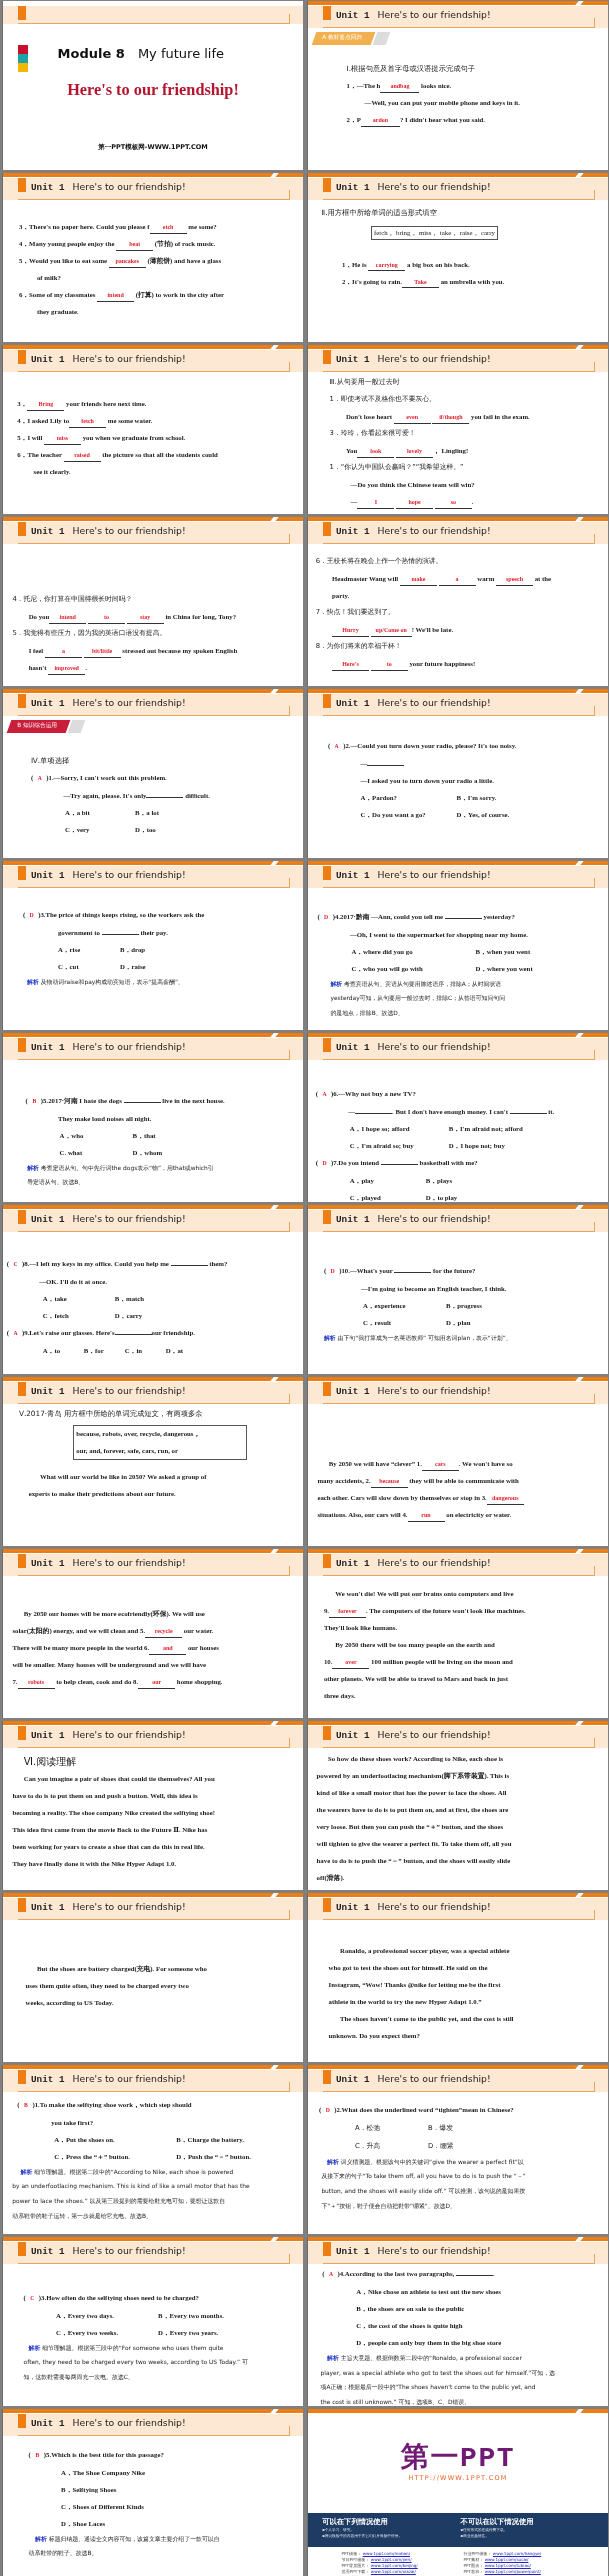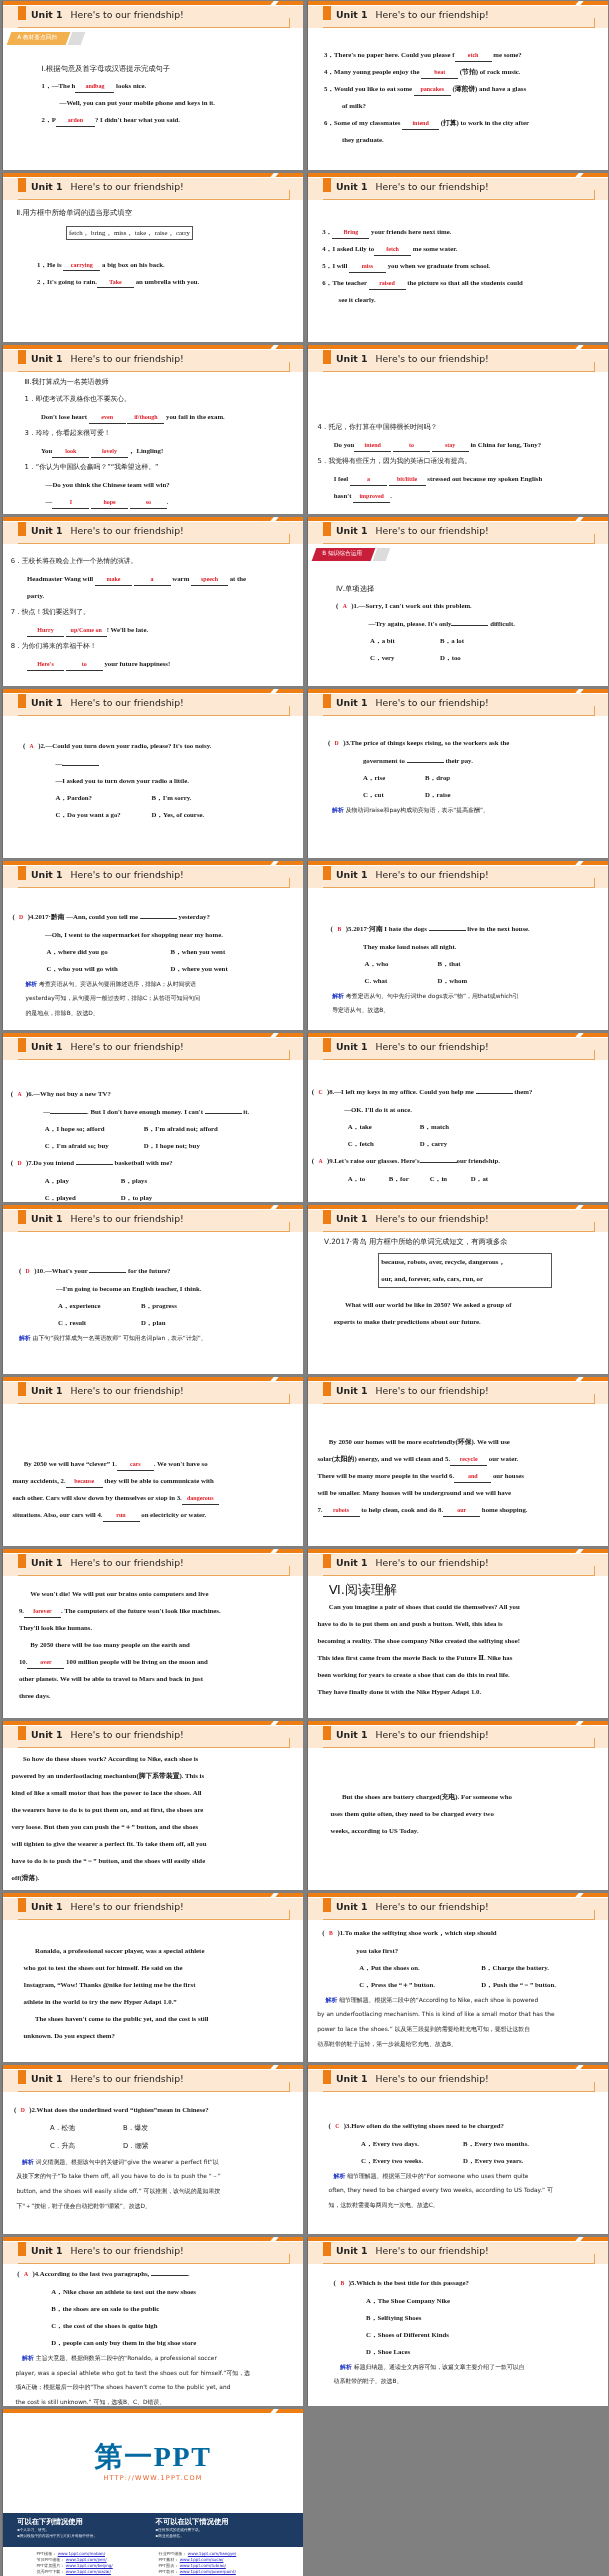--- a/index.html
+++ b/index.html
@@ -42,21 +42,21 @@
   .slide .header .rule-end {
     position: absolute; right: 14px; bottom: 0; width: 0.8px; height: 9.8px;
     background: #e9a559;
   }
   .slide .header .title {
     position: absolute; left: 28.4px; top: 3.3px;
     font-family: "DejaVu Sans", "Liberation Sans", sans-serif;
     font-size: 9.3px; color: #222;
     white-space: nowrap;
   }
-  .slide .header .title b { font-weight: bold; margin-right: 8.1px; }
+  .slide .header .title b { font-weight: bold; margin-right: 8.1px; font-family: Liberation Mono, monospace; }
   .body {
     position: absolute; left: 0; right: 0; top: 32.5px; bottom: 0;
     font-size: 6.8px; font-weight: bold; color: #1a1a1a; line-height: 17px;
   }
   .body .ln { white-space: nowrap; }
   .ans { color: #e0202a; font-weight: bold; display: inline-block; border-bottom: 0.7px solid #333; text-align: center; line-height: 9.8px; font-size: 6px; }
   .blank { display: inline-block; border-bottom: 0.7px solid #333; width: 37px; height: 6.5px; }
   .cn { font-family: "DejaVu Sans", sans-serif; font-weight: normal; }
   .paren-ans { color: #e0202a; font-size: 5.7px; display: inline-block; width: 13px; text-align: center; }
   .jiexi { color: #1f35c6; font-weight: bold; font-family: "DejaVu Sans", sans-serif; font-size: 5.9px; }
@@ -76,35 +76,50 @@
   
   .cover .header { height: 18px; }
   .cover .stripes { position: absolute; left: 15.4px; top: 44px; width: 9.8px; }
   .cover .stripes div { height: 9px; }
   .cover .mod-title { position: absolute; left: 55px; top: 45px; font-family: "DejaVu Sans", sans-serif; font-size: 13px; color: #111; white-space: nowrap; }
   .cover .mod-title b { margin-right: 13px; }
   .cover .main-title { position: absolute; left: 0; right: 0; top: 79px; text-align: center; font-size: 16.3px; font-weight: bold; color: #b5142e; }
   .cover .site { position: absolute; left: 0; right: 0; top: 142px; text-align: center; font-family: "DejaVu Sans", sans-serif; font-size: 6.5px; font-weight: bold; color: #111; }
   
   .logo { position: absolute; left: 0; right: 0; top: 29px; text-align: center; }
-  .logo .big { font-family: Liberation Serif, serif; font-weight: bold; font-size: 28px; color: #0369a1; letter-spacing: 1.6px; }
+  .logo .big { font-family: Liberation Mono, monospace; font-weight: bold; font-size: 28px; color: #701a75; letter-spacing: 1.6px; }
   .logo .url { font-family: "DejaVu Sans", sans-serif; font-size: 6.5px; color: #e8632a; letter-spacing: 1.2px; margin-top: -1.6px; }
   .usage { position: absolute; left: 0; right: 0; top: 104px; height: 34px; background: #1d3b63; color: #fff; font-family: "DejaVu Sans", sans-serif; }
   .usage .col { position: absolute; top: 4.1px; width: 138px; }
   .usage .col h4 { font-size: 7.3px; font-weight: bold; }
   .usage .col p { font-size: 3.7px; line-height: 6.5px; opacity: .85; }
   .links { position: absolute; left: 0; right: 0; top: 140px; font-family: "DejaVu Sans", sans-serif; font-size: 4.1px; line-height: 6px; color: #444; }
   .links .lc { position: absolute; top: 2.4px; }
   .links a { color: #2323c8; text-decoration: underline; }
 </style>
 </head>
 <body>
 
 <div id="grid">
 
+  <div class="slide cover">
+    <div class="header">
+        <div class="tab"></div>
+        <div class="rule"></div>
+        <div class="rule-end"></div>
+      </div>
+    <div class="stripes">
+      <div style="background:#c8102e"></div>
+        <div style="background:#1ba3a9"></div>
+        <div style="background:#f2b705"></div>
+    </div>
+    <div class="mod-title"><b>Module 8</b><span>My future life</span></div>
+    <div class="main-title">Here's to our friendship!</div>
+    <div class="site">第一PPT模板网-WWW.1PPT.COM</div>
+  </div>
 
   <div class="slide">
       <div class="topbar">
         <div class="notch"></div>
       </div>
     <div class="header" style="top: 4.9px;">
         <div class="tab"></div>
         <div class="rule"></div>
         <div class="rule-end"></div>
         <div class="title"><b>Unit 1</b><span>Here's to our friendship!</span></div>
@@ -180,21 +195,21 @@
       <div class="topbar">
         <div class="notch"></div>
       </div>
     <div class="header" style="top: 4.9px;">
         <div class="tab"></div>
         <div class="rule"></div>
         <div class="rule-end"></div>
         <div class="title"><b>Unit 1</b><span>Here's to our friendship!</span></div>
       </div>
     <div class="body" style="top:29px;left:22px;">
-      <div class="ln cn" style="font-size:7px">Ⅲ.我打算成为一名英语教师</div>
+      <div class="ln cn" style="font-size:7px">Ⅲ.从句要用一般过去时</div>
       <div class="ln cn">1．即使考试不及格你也不要灰心。</div>
       <div class="ln" style="padding-left:16.3px"><span>Don't lose heart </span><span class="ans" style="width:37px">even</span> <span class="ans" style="width:37px">if/though</span><span> you fail in the exam.</span></div>
       <div class="ln cn">3．玲玲，你看起来很可爱！</div>
       <div class="ln" style="padding-left:16.3px"><span>You</span><span class="ans" style="width:37px">look</span> <span class="ans" style="width:37px">lovely</span><span>，  Lingling!</span></div>
       <div class="ln cn">1．“你认为中国队会赢吗？”“我希望这样。”</div>
       <div class="ln" style="padding-left:21px">—Do you think the Chinese team will  win?</div>
       <div class="ln" style="padding-left:21px"><span>—</span><span class="ans" style="width:37px">I</span> <span class="ans" style="width:37px">hope</span> <span class="ans" style="width:37px">so</span>.</div>
     </div>
   </div>
 
@@ -481,21 +496,21 @@
       <div class="topbar">
         <div class="notch"></div>
       </div>
     <div class="header" style="top: 4.9px;">
         <div class="tab"></div>
         <div class="rule"></div>
         <div class="rule-end"></div>
         <div class="title"><b>Unit 1</b><span>Here's to our friendship!</span></div>
       </div>
     <div class="body" style="top:32.5px;left:9.8px;">
-      <div class="ln cn" style="padding-left:11.4px;font-size:13px">Ⅵ.阅读理解</div>
+      <div class="ln cn" style="padding-left:11.4px;font-size:10px">Ⅵ.阅读理解</div>
       <div class="ln" style="padding-left:11.4px">Can you imagine a pair of shoes that could tie themselves? All you</div>
       <div class="ln">have to do is to put them on and push a button. Well, this idea is</div>
       <div class="ln">becoming a reality. The shoe company Nike created the selftying shoe!</div>
       <div class="ln">This idea first came from the movie Back to the Future Ⅱ. Nike has</div>
       <div class="ln">been working for years to create a shoe that can do this in real life.</div>
       <div class="ln">They have finally done it with the Nike Hyper Adapt 1.0.</div>
     </div>
   </div>
 
   <div class="slide">

